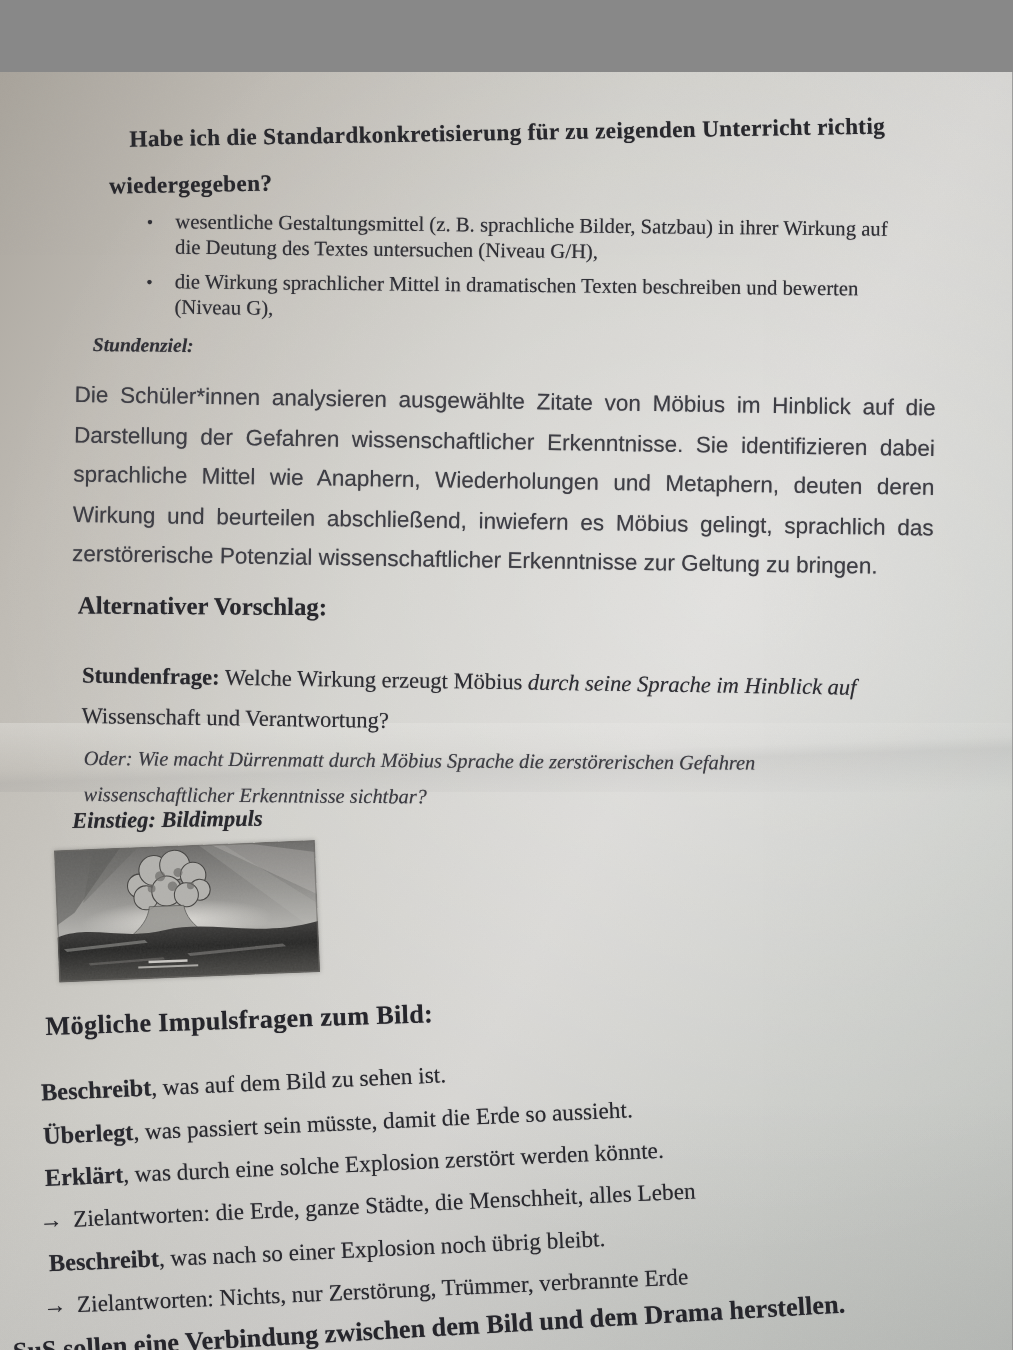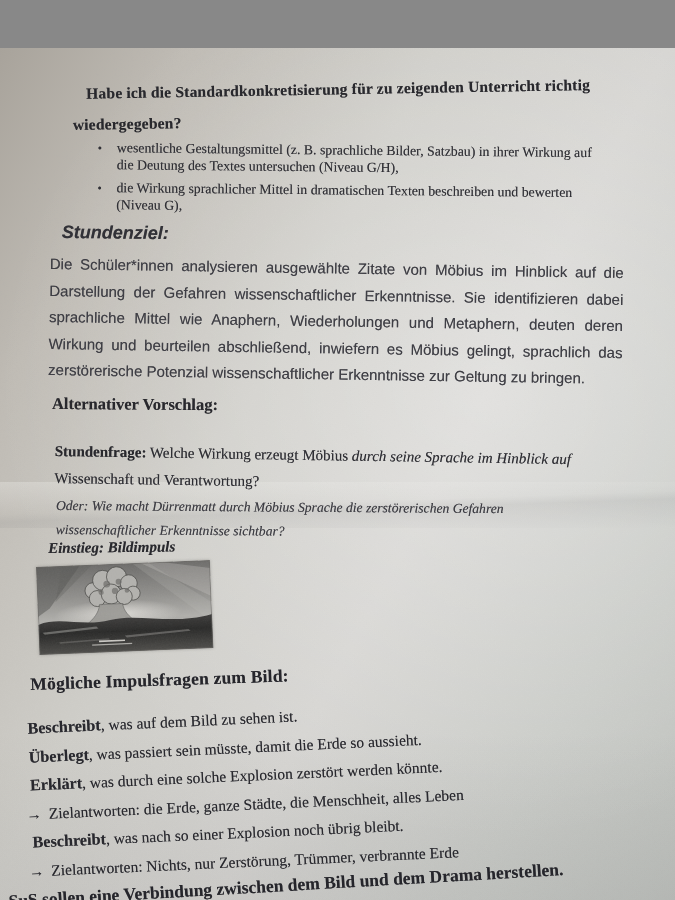--- a/index.html
+++ b/index.html
@@ -25,21 +25,21 @@
     font-weight:bold;font-size:15.5px;line-height:31px;letter-spacing:0.2px;color:#26262b;
   }
   .heading .indent{padding-left:14px;}
 
   .bullets{left:98px;top:92px;width:508px;transform:rotate(0.6deg);font-size:13.8px;line-height:16.5px;color:#2e2e34;}
   .bullet-row{display:flex;margin-bottom:7px;}
   .bullet-row .dot{width:19px;flex:0 0 19px;font-size:12px;}
 
   .stundenziel-label{
     left:62px;top:174px;transform:rotate(0.6deg);
-    font-family:Liberation Sans, sans-serif;font-style:italic;font-weight:bold;font-size:18px;color:#2f2f35;
+    font-family:Liberation Serif, serif;font-style:italic;font-weight:bold;font-size:13px;color:#2f2f35;
   }
 
   .goal-par{
     left:50px;top:203px;width:574px;transform:rotate(0.9deg);
     font-family:"Liberation Sans", sans-serif;font-size:15px;line-height:26.5px;
     text-align:justify;color:#3c3c43;
   }
 
   .alt-heading{left:52px;top:346px;transform:rotate(0.4deg);font-weight:bold;font-size:16.5px;color:#26262b;}
 

